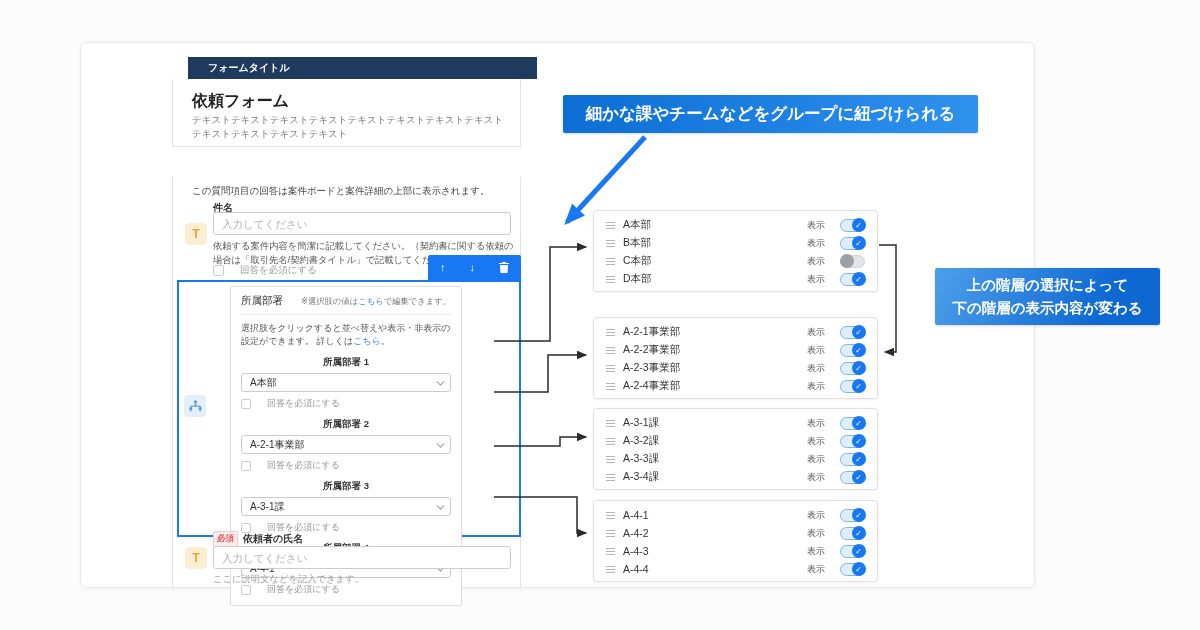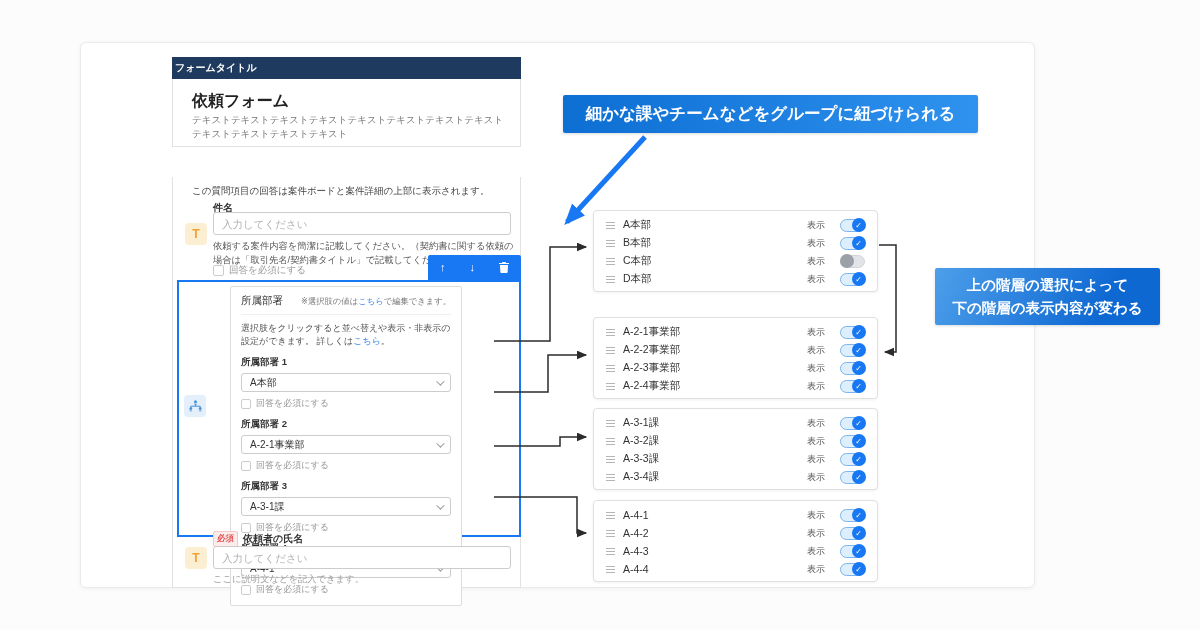--- a/index.html
+++ b/index.html
@@ -4,41 +4,41 @@
 <style>
   * { margin:0; padding:0; box-sizing:border-box; }
   html,body { width:1200px; height:630px; }
   body { font-family:"Liberation Sans","DejaVu Sans",sans-serif; background:#fcfcfd; }
   .canvas { position:relative; width:1200px; height:630px; overflow:hidden; }
 
   .main-card { position:absolute; left:80px; top:42px; width:955px; height:546px;
     background:#fff; border:1px solid #ebebeb; border-radius:6px;
     box-shadow:0 1px 4px rgba(0,0,0,.05); }
 
-  .sec-header { position:absolute; left:172px; width:349px; height:22px;
+  .sec-header { position:absolute; left:188px; width:349px; height:22px;
     background:var(--navy,#1f3a5f); color:#fff; font-size:10px; font-weight:bold;
-    padding:6px 3px; line-height:1; }
+    padding:6px 20px; line-height:1; }
   .panel { position:absolute; left:172px; width:349px; background:#fff;
     border:1px solid #e2e2e2; border-top:none; }
 
   .form-title { position:absolute; left:192px; top:91px; font-size:16px; font-weight:bold; color:#222; }
   .form-desc { position:absolute; left:192px; top:113px; width:312px; font-size:9.5px;
     color:#777; line-height:1.5; }
 
   .note { position:absolute; left:192px; top:185px; font-size:9.5px; color:#444; }
 
   .fld-label { position:absolute; font-size:10px; font-weight:bold; color:#333; }
   .txt-input { position:absolute; left:213px; width:298px; height:23px;
     border:1px solid #ccc; border-radius:3px; font-size:10.5px; color:#333;
     padding:0 8px; outline:none; font-family:inherit; background:#fff; }
   .txt-input::placeholder { color:#b0b0b0; }
   .fld-desc { position:absolute; left:213px; width:302px; font-size:9.3px; color:#555; line-height:1.5; }
   .cb-row { position:absolute; display:flex; align-items:center; gap:5px; }
   .cb { width:11px; height:11px; border:1px solid #ccc; border-radius:2px; background:#fff; }
-  .cb-label { font-size:9.5px; color:#999; }
+  .cb-label { font-size:9.5px; color:#999;margin-left:11px; }
 
   .type-icon { position:absolute; width:22px; height:22px; border-radius:4px;
     display:flex; align-items:center; justify-content:center; }
   .t-icon { background:var(--icon-orange-bg,#fceed3); color:var(--icon-orange,#f0a32e);
     font-weight:bold; font-size:12px; }
   .org-icon { background:var(--icon-blue-bg,#e3f0fc); }
 
   .toolbar { position:absolute; left:428px; top:255px; width:93px; height:25px;
     background:var(--accent,#1877f2); display:flex; align-items:center;
     justify-content:space-around; border-radius:2px 2px 0 0; }
@@ -49,21 +49,21 @@
     border:2px solid var(--accent,#1877f2); background:#fff; }
 
   .dept-card { position:absolute; left:230px; top:286px; width:232px;
     border:1px solid #ddd; border-radius:2px; background:#fff; padding:7px 10px 9px; }
   .dept-head { display:flex; justify-content:space-between; align-items:baseline;
     padding-bottom:6px; border-bottom:1px solid #eee; }
   .dept-title { font-size:10.5px; color:#333; }
   .dept-note { font-size:8.3px; color:#777; }
   .link { color:var(--link,#2e7fe0); cursor:pointer; }
   .dept-help { font-size:9px; color:#555; line-height:1.45; margin-top:7px; }
-  .sel-group { margin-top:8px; }
+  .sel-group { margin-top:8px;text-align:center; }
   .sel-label { font-size:9.5px; font-weight:bold; color:#333; }
   .select-box { margin-top:4px; height:19px; border:1px solid #ccc; border-radius:3px;
     display:flex; align-items:center; justify-content:space-between; padding:0 8px;
     background:#fff; cursor:pointer; }
   .select-box .sel-value { font-size:10px; color:#333; }
   .chev { width:6px; height:6px; border-right:1.4px solid #999; border-bottom:1.4px solid #999;
     transform:rotate(45deg) translateY(-2px); }
   .sel-cb { display:flex; align-items:center; gap:5px; margin-top:5px; }
   .sel-cb .cb { width:10px; height:10px; }
   .sel-cb .cb-label { font-size:9px; }

